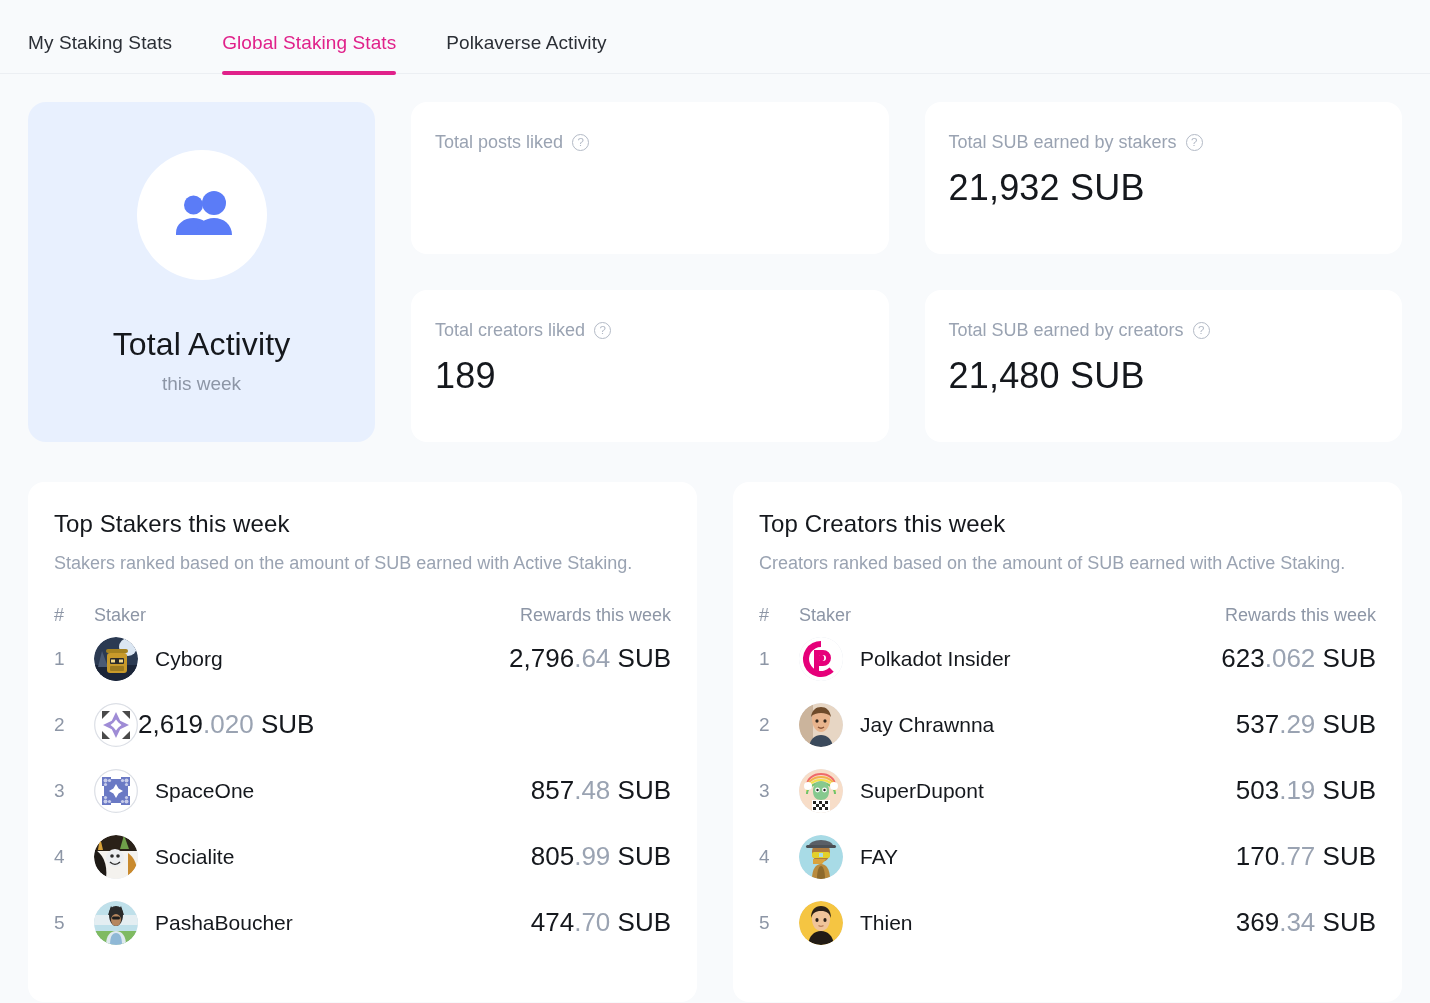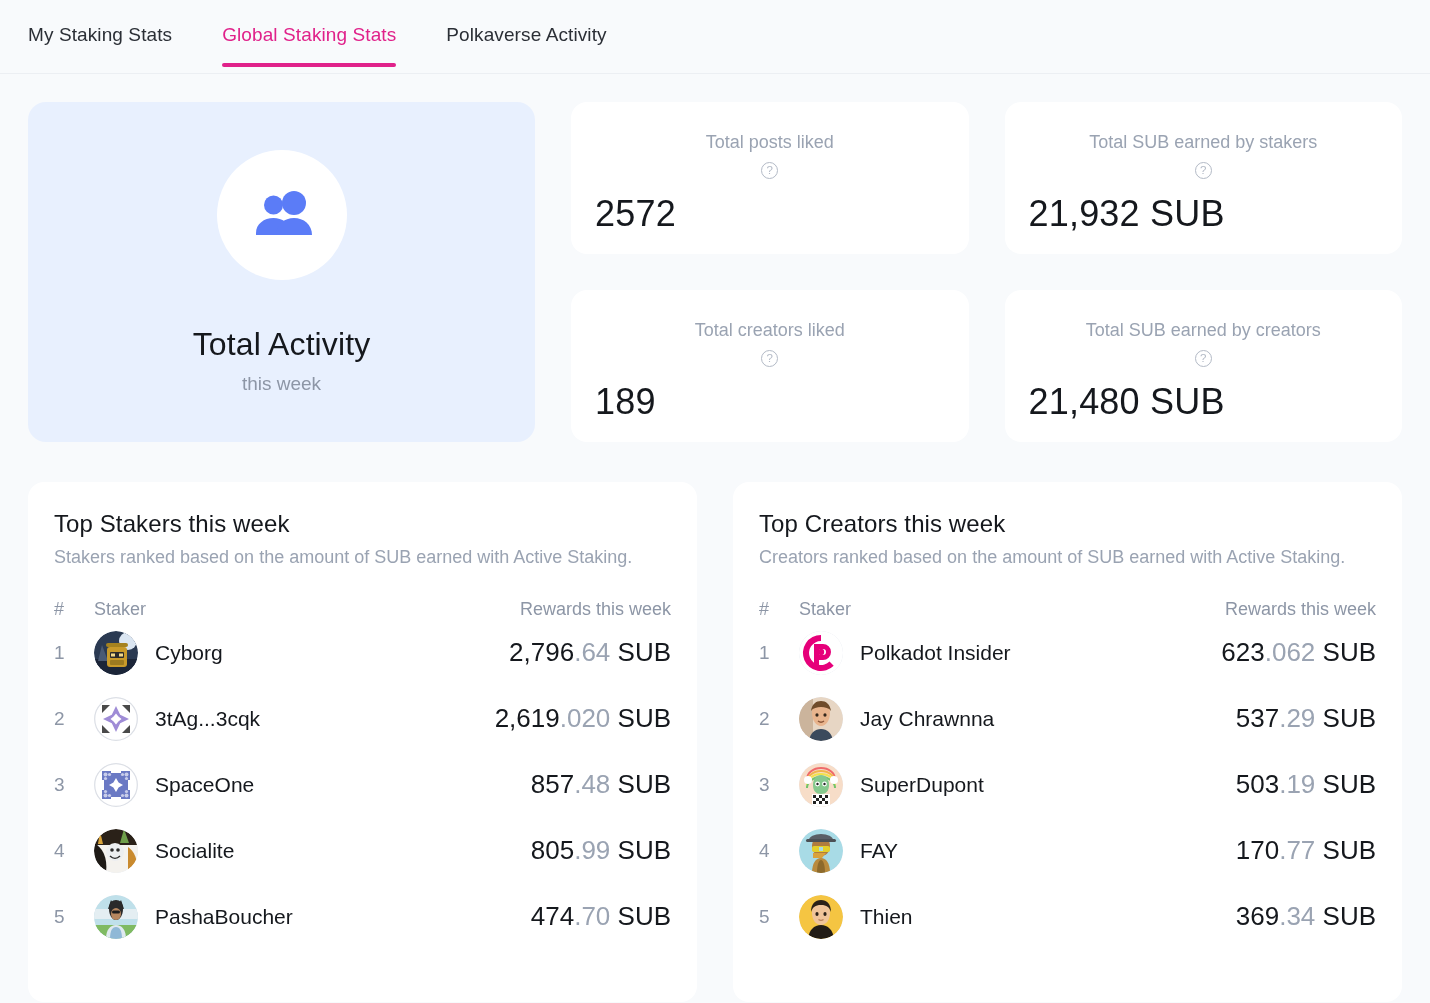--- a/index.html
+++ b/index.html
@@ -7,21 +7,21 @@
     width: 1430px; height: 1003px;
     background: #f8fafc;
     font-family: "Liberation Sans", sans-serif;
     overflow: hidden;
   }
   .page { width: 1430px; height: 1003px; position: relative; }
 
   
   .tabbar {
     height: 74px;
-    padding: 0 28px;
+    padding: 8px 28px;
     display: flex;
     align-items: flex-start;
     gap: 50px;
     border-bottom: 1px solid #eceff3;
     background: #f8fafc;
   }
   .tab {
     padding: 24px 0 20px;
     font-size: 19px;
     color: #2b2f36;
@@ -40,21 +40,21 @@
     border-radius: 2px;
   }
 
   
   .top {
     display: flex;
     gap: 36px;
     padding: 28px 28px 0 28px;
   }
   .activity-card {
-    width: 507px;
+    width: 347px;
     height: 340px;
     background: #e8f0fe;
     border-radius: 18px;
     display: flex;
     flex-direction: column;
     align-items: center;
     justify-content: center;
   }
   .activity-circle {
     width: 130px; height: 130px;
@@ -87,21 +87,20 @@
     border-radius: 16px;
     padding: 30px 24px 0 24px;
   }
   .stat-label {
     font-size: 18px;
     color: #9aa3b2;
     display: flex;
     align-items: center;
     gap: 9px;
     font-weight: 400;
-    flex-direction: column;
   }
   .qmark {
     width: 17px; height: 17px;
     border: 1.4px solid #b3bac6;
     border-radius: 50%;
     color: #b3bac6;
     font-size: 11.5px;
     line-height: 14px;
     text-align: center;
     display: inline-block;
@@ -127,21 +126,21 @@
     padding: 28px 26px 0 26px;
     height: 520px;
     overflow: hidden;
   }
   .board-title {
     font-size: 24px;
     color: #15181d;
     letter-spacing: .1px;
   }
   .board-desc {
-    margin-top: 4px;
+    margin-top: 10px;
     font-size: 18px;
     color: #9aa3b2;
     line-height: 1.75;
     max-width: 600px;
   }
   .board-head {
     display: flex;
     align-items: center;
     margin-top: 25px;
     font-size: 18px;
@@ -215,21 +214,20 @@
       <div class="activity-sub">this week</div>
     </div>
 
     <div class="stat-grid">
 
       <div class="stat-card">
         <div class="stat-label">
           <span>Total posts liked</span>
           <span class="qmark">?</span>
         </div>
-        <div class="stat-value">2572</div>
       </div>
 
       <div class="stat-card">
         <div class="stat-label">
           <span>Total SUB earned by stakers</span>
           <span class="qmark">?</span>
         </div>
         <div class="stat-value">21,932 SUB</div>
       </div>
 
@@ -295,21 +293,20 @@
               <svg viewBox="0 0 44 44" width="44" height="44">
                 <circle cx="22" cy="22" r="21.3" fill="#fff" stroke="#dcdfe5" stroke-width="1.2"></circle>
                 <path d="M8 8h8l-8 8z" fill="#4a4a4a"></path>
                 <path d="M36 8h-8l8 8z" fill="#4a4a4a"></path>
                 <path d="M8 36h8l-8-8z" fill="#4a4a4a"></path>
                 <path d="M36 36h-8l8-8z" fill="#4a4a4a"></path>
                 <path d="M22 9l4.2 8.8L35 22l-8.8 4.2L22 35l-4.2-8.8L9 22l8.8-4.2z" fill="#9f8cd6"></path>
                 <path d="M22 16.5l2.4 3.1 3.1 2.4-3.1 2.4-2.4 3.1-2.4-3.1-3.1-2.4 3.1-2.4z" fill="#fff"></path>
               </svg>
             </div>
-            <div class="uname">3tAg...3cqk</div>
             <div class="reward"><span>2,619</span><span class="dec">.020</span><span> SUB</span></div>
           </div>
           <div class="row">
             <div class="rank">3</div>
             <div class="avatar">
               <svg viewBox="0 0 44 44" width="44" height="44">
                 <circle cx="22" cy="22" r="21.3" fill="#fff" stroke="#dcdfe5" stroke-width="1.2"></circle>
                 <g fill="#6a79c4">
                   <rect x="8" y="8" width="9" height="9"></rect>
                   <rect x="27" y="8" width="9" height="9"></rect>

